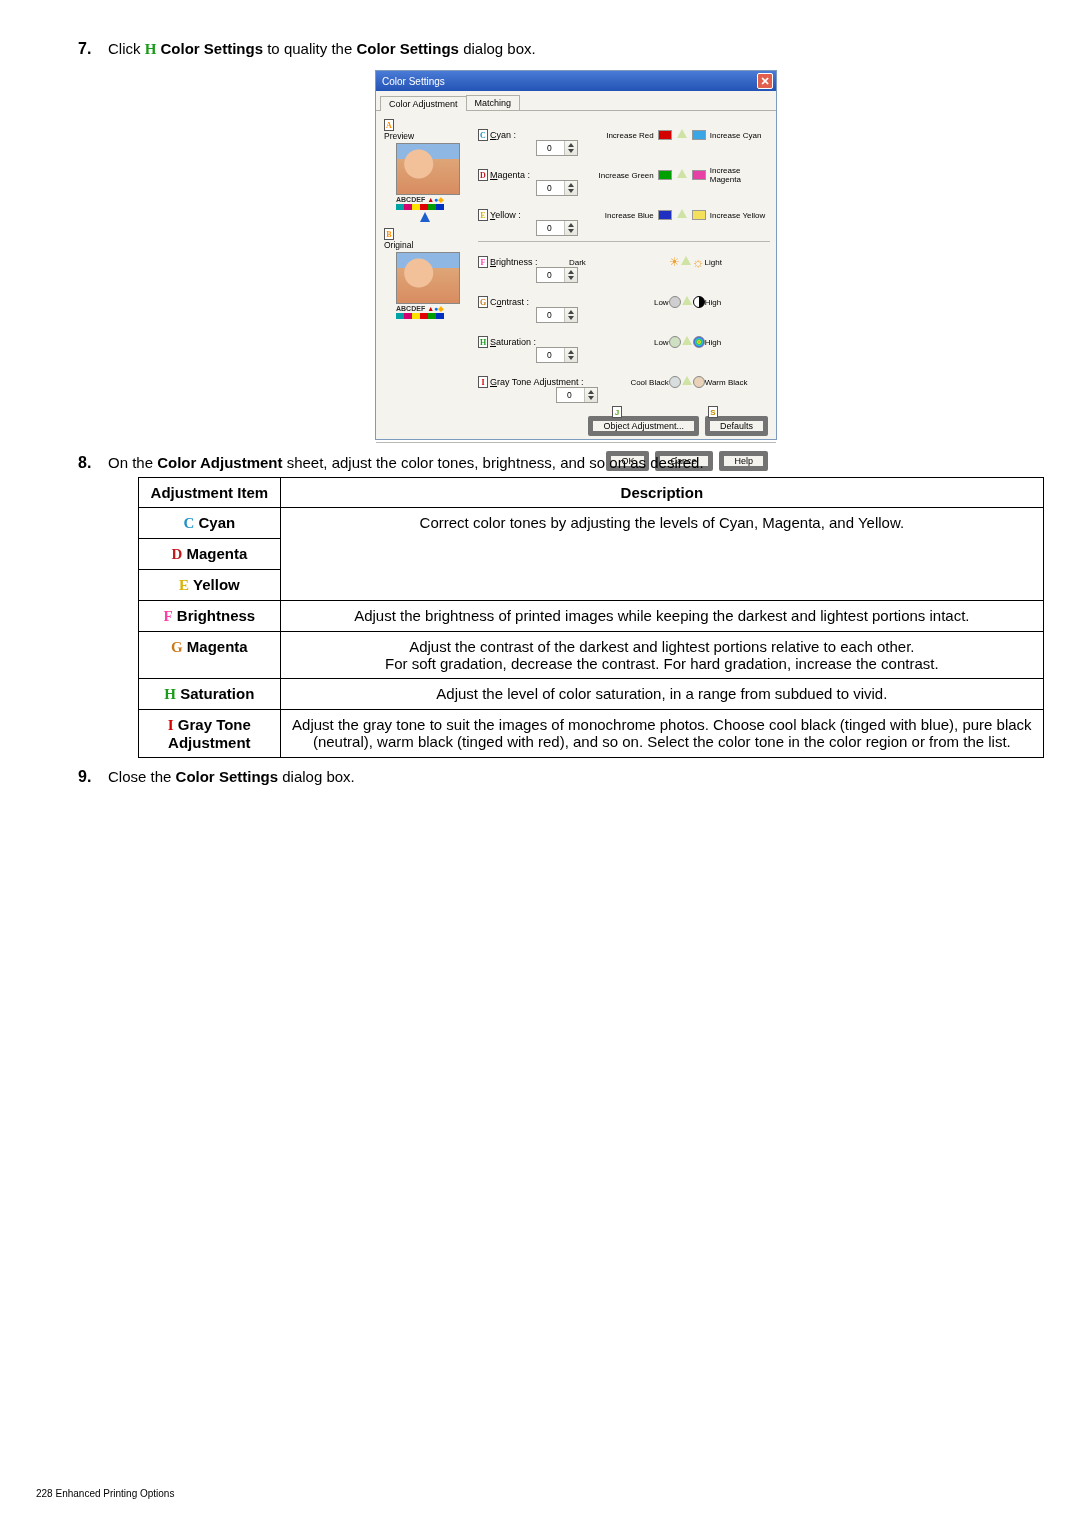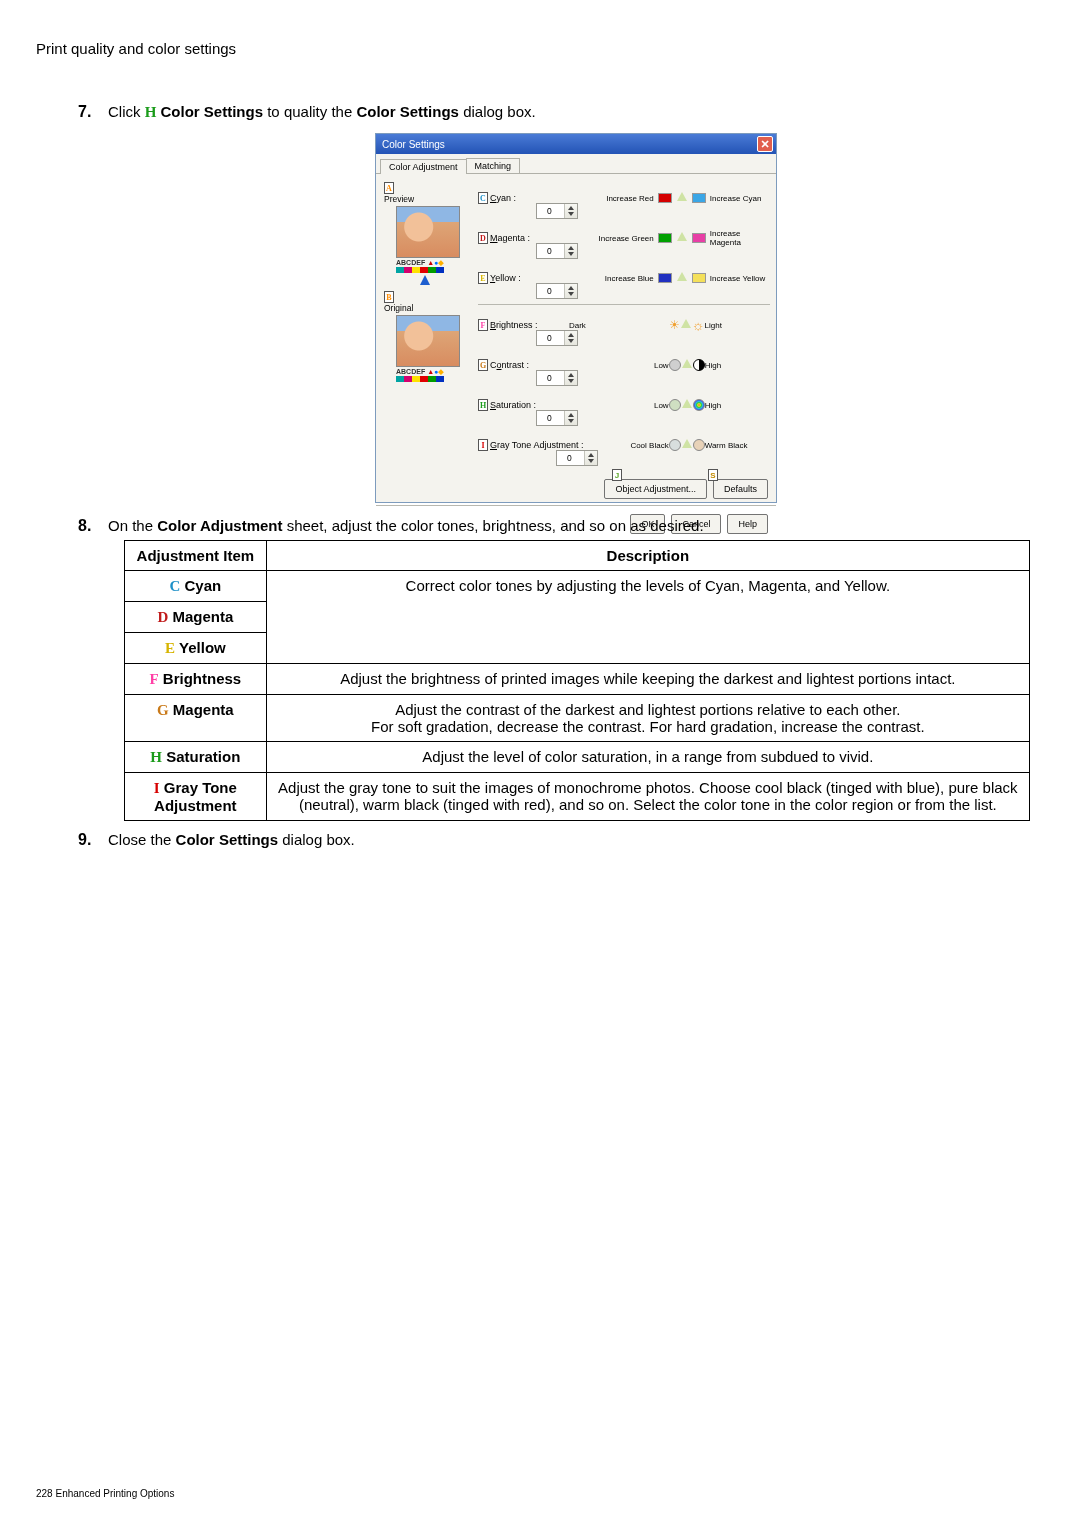--- a/index.html
+++ b/index.html
@@ -98,55 +98,54 @@
   .spin .dn{position:absolute;right:3px;bottom:2px;border-left:3px solid transparent;border-right:3px solid transparent;border-top:4px solid #444}
 
   .slidercol { flex:1; display:flex; align-items:center; }
   .track{flex:1;height:2px;background:repeating-linear-gradient(90deg,#777 0 1px,transparent 1px 8px);position:relative;margin:0 6px}
   .thumb{position:absolute;left:50%;top:-5px;transform:translateX(-50%);
     border-left:5px solid transparent;border-right:5px solid transparent;border-bottom:9px solid #cfe3a4;}
   .swL,.swR{width:14px;height:10px;display:inline-block;margin:0 4px;border:1px solid #999}
 
   .divider{border-top:1px solid #b8b8b0;margin:4px 0 2px 0}
 
-  .btn{height:20px;border:1px solid #737373;background:#f4f3ee;font-size:9px;padding:0 10px;display:inline-flex;align-items:center;border-radius:2px}
+  .btn{height:20px;border:5px solid #737373;background:#f4f3ee;font-size:9px;padding:0 10px;display:inline-flex;align-items:center;border-radius:2px}
   .btnrow{display:flex;justify-content:flex-end;gap:6px;padding:6px 8px}
   .oa-row{display:flex;justify-content:flex-end;gap:6px;padding:6px 8px 2px 8px;position:relative}
   .jbox,.sbox{position:absolute;top:-4px;width:10px;height:12px;background:#fff;border:1px solid #555;display:flex;align-items:center;justify-content:center;font-size:8px;font-weight:bold}
   .jbox{right:154px;color:#5ea82a}.sbox{right:58px;color:#c38b00}
 
   
   .ic{width:12px;height:12px;display:inline-block;border-radius:50%}
   .sun{color:#f0a030}
   .gray-circ{background:#cfcfcf;border:1px solid #888}
   .half{background:linear-gradient(90deg,#fff 50%,#000 50%);border:1px solid #000}
   .desat{background:#cfdfc2;border:1px solid #888}
   .sat{background:radial-gradient(#e33,#ee3,#3c3,#3bd,#36e,#a3e,#e33);border:1px solid #888}
   .cool{background:#d8dede;border:1px solid #888}
   .warm{background:#e8d2b8;border:1px solid #888}
 
   
   table.adj {
-    border-collapse: collapse; width: calc(100% - 30px); margin:6px 0 10px 16px;
+    border-collapse: collapse; width: calc(100% - 30px); margin:6px 0 10px 30px;
     font-size:15px;
   }
   table.adj th, table.adj td {
     border:1px solid #000; padding:6px 8px; vertical-align:top; text-align:center;
   }
   table.adj th { text-align:center; font-weight:bold; }
 
   .footer {
     position:absolute; left:36px; bottom:28px; font-size:10px;
   }
 </style>
 </head>
 <body>
 
 <div class="page">
-  <div class="section-title">Print quality and color settings</div>
 
   <ol class="steps">
 
     <li class="step">
       <span class="step-num">7.</span>
       <span>Click </span>
       <span class="letter lH">H</span>
       <b> Color Settings</b>
       <span> to quality the </span>
       <b>Color Settings</b>

